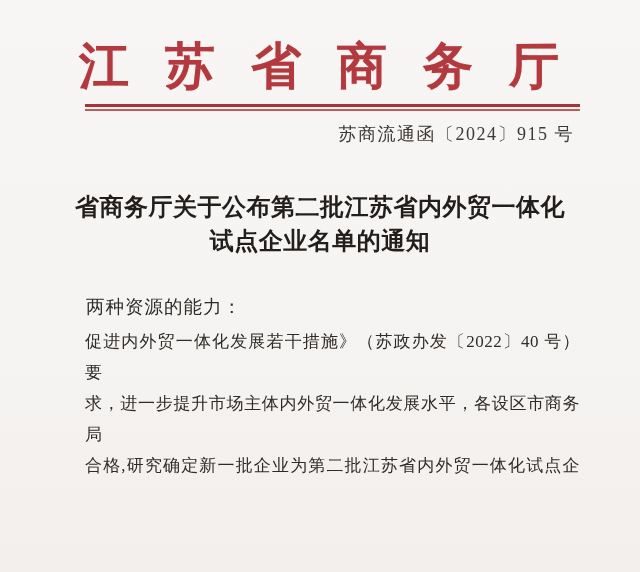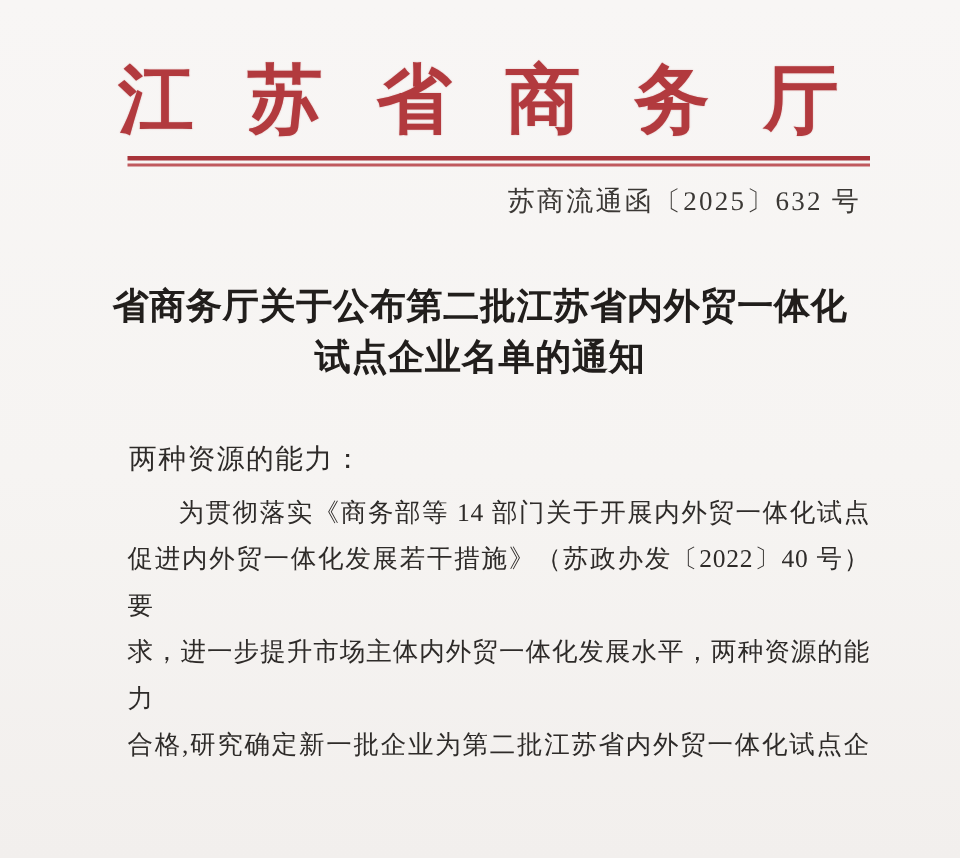--- a/index.html
+++ b/index.html
@@ -44,21 +44,20 @@
     color: #3b3835;
     line-height: 24px;
   }
   .notice-title {
     margin: 44px 30px 0 30px;
     text-align: center;
     font-size: 24px;
     font-weight: bold;
     color: #211e1c;
     line-height: 34px;
-    font-family: Liberation Mono, monospace;
   }
   .notice-title .title-line {
     display: block;
     letter-spacing: 0.5px;
   }
   .salutation {
     margin: 38px 60px 0 86px;
     font-size: 18.5px;
     letter-spacing: 1px;
     line-height: 22px;
@@ -83,30 +82,29 @@
 </style>
 </head>
 <body>
 
 <div class="page">
 
   <div class="agency-header">江苏省商务厅</div>
 
   <div class="red-divider"></div>
 
-  <div class="doc-number">苏商流通函〔2025〕632 号</div>
+  <div class="doc-number">苏商流通函〔2024〕915 号</div>
 
   <h1 class="notice-title">
     <span class="title-line">省商务厅关于公布第二批江苏省内外贸一体化</span>
     <span class="title-line">试点企业名单的通知</span>
   </h1>
 
   <div class="salutation">两种资源的能力：</div>
 
   <div class="body-text">
-    <div class="body-line indent">为贯彻落实《商务部等 14 部门关于开展内外贸一体化试点</div>
     <div class="body-line">促进内外贸一体化发展若干措施》（苏政办发〔2022〕40 号）要</div>
-    <div class="body-line">求，进一步提升市场主体内外贸一体化发展水平，两种资源的能力</div>
+    <div class="body-line">求，进一步提升市场主体内外贸一体化发展水平，各设区市商务局</div>
     <div class="body-line">合格,研究确定新一批企业为第二批江苏省内外贸一体化试点企</div>
 
   </div>
 
 </div>
 
 </body></html>

